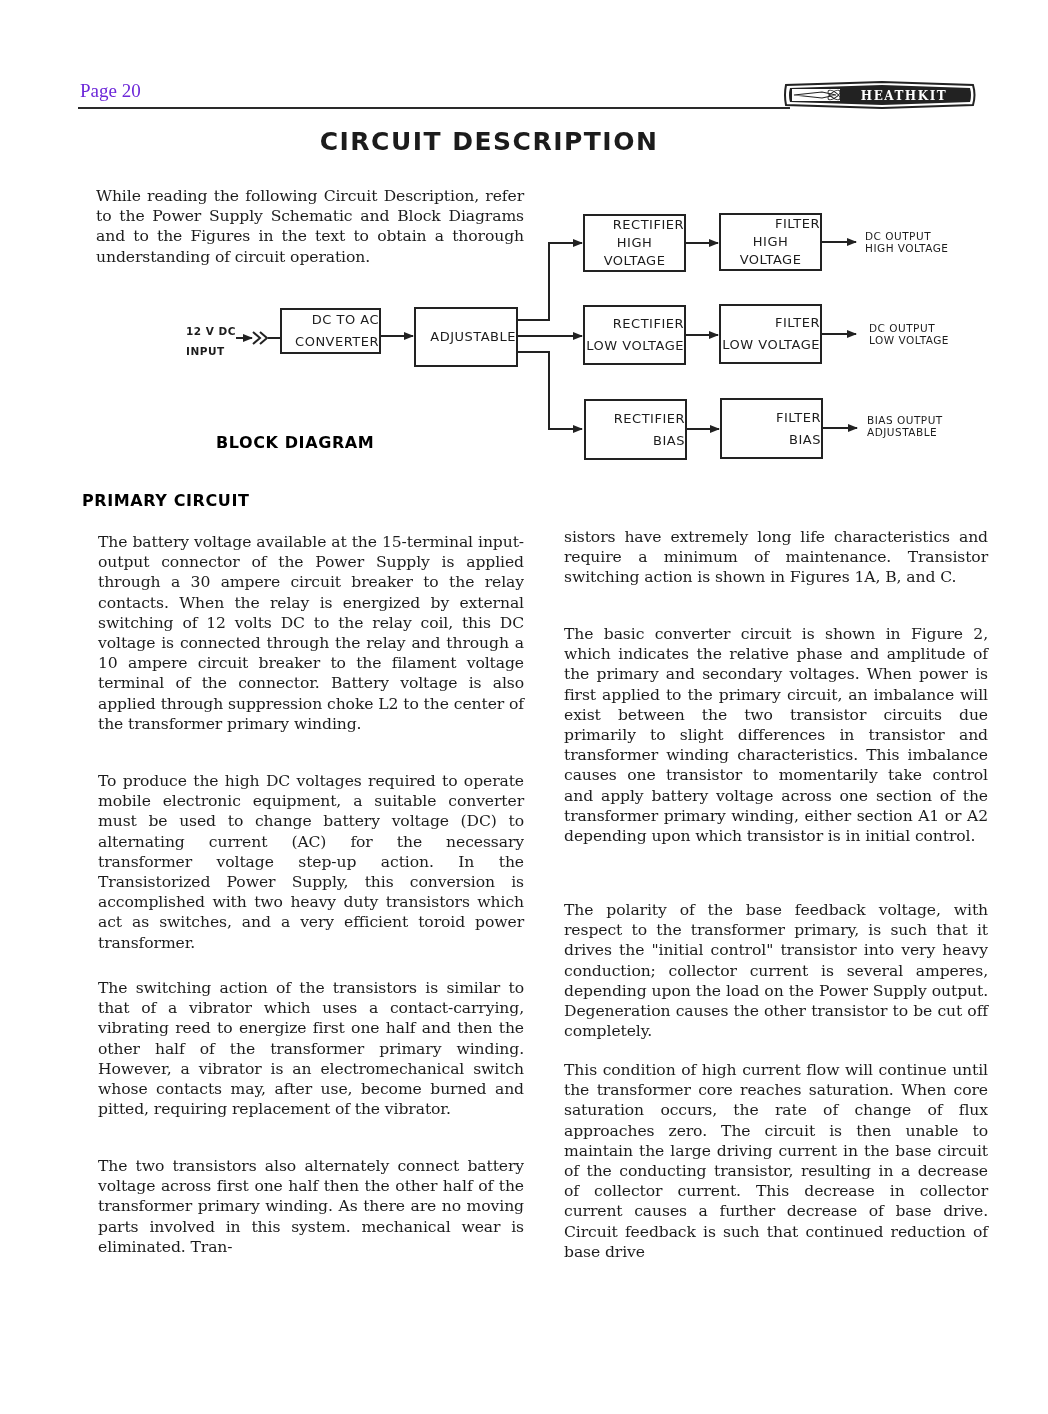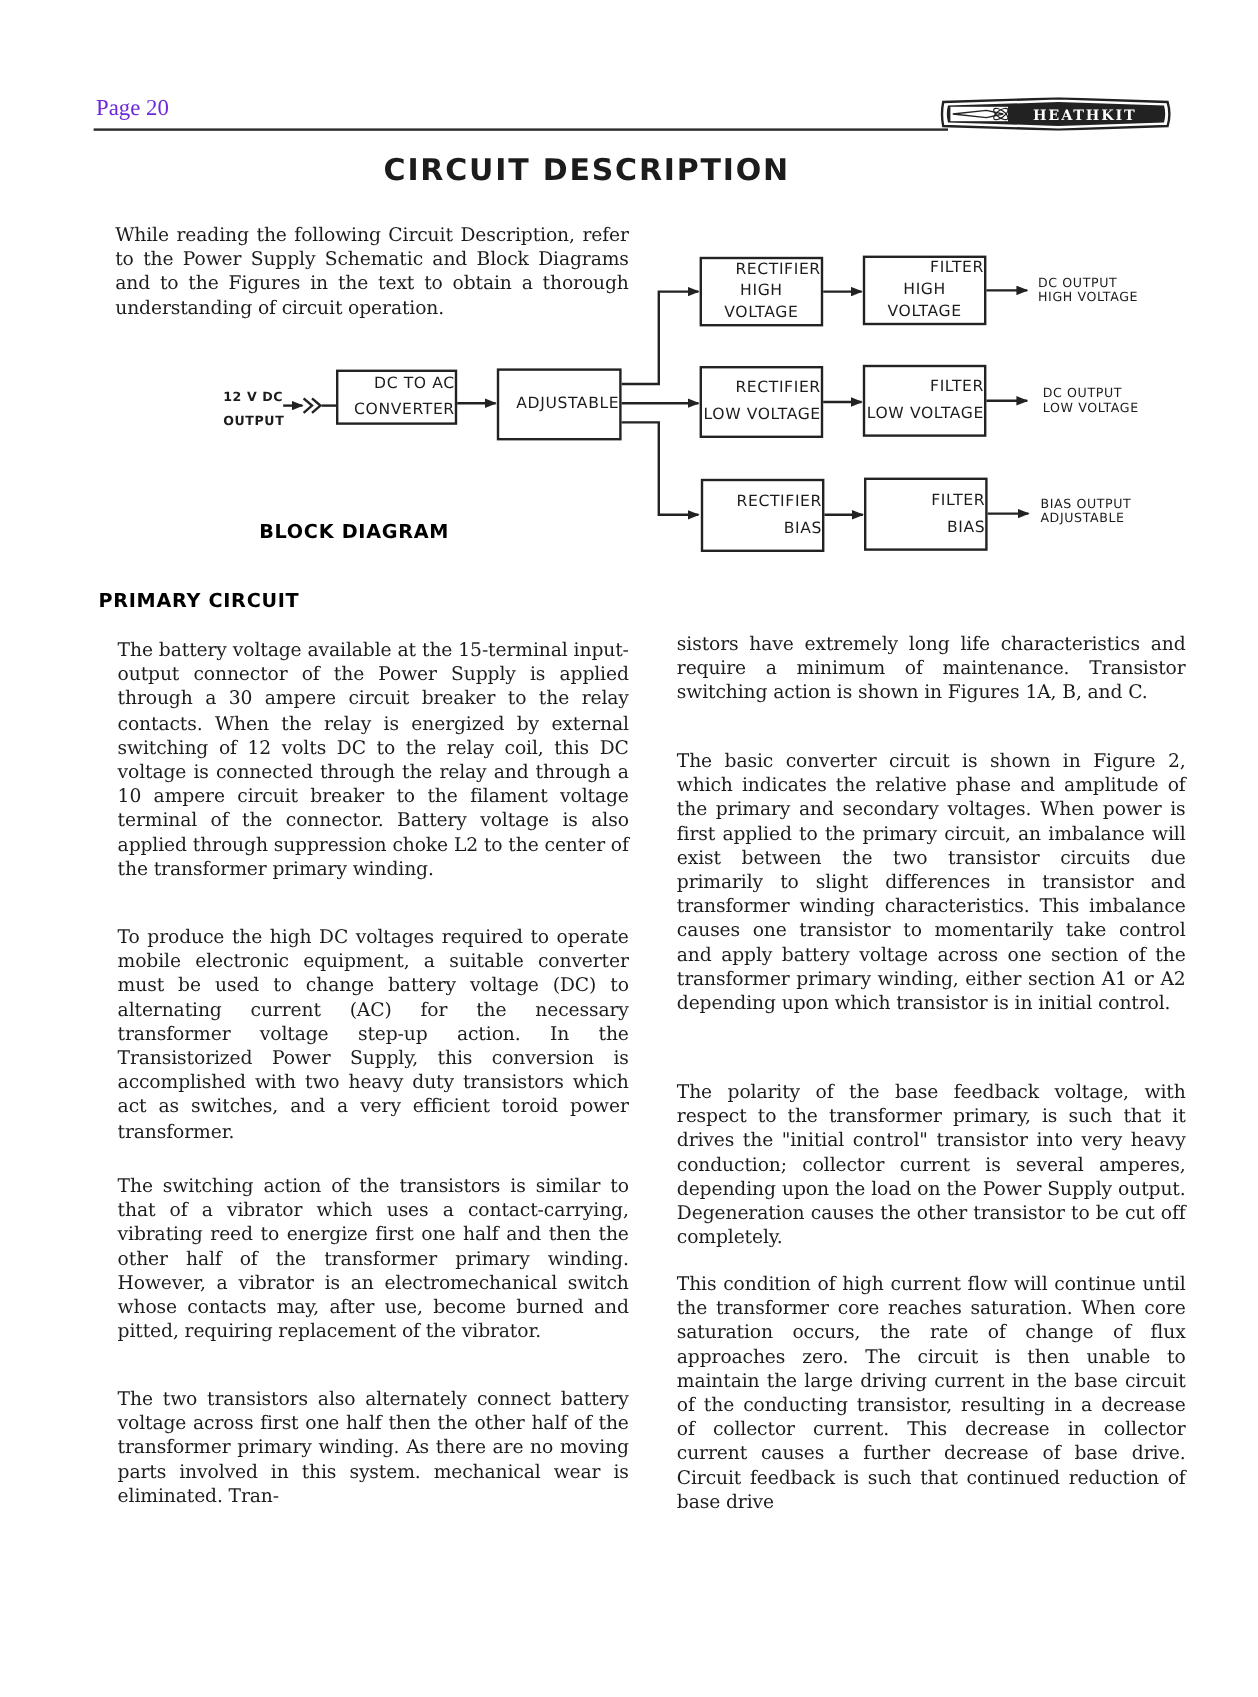--- a/index.html
+++ b/index.html
@@ -135,21 +135,21 @@
       <path d="M686 429 L719 429" marker-end="url(#ah)"></path>
 
       <path d="M821 242 L856 242" marker-end="url(#ah)"></path>
       <path d="M821 334 L856 334" marker-end="url(#ah)"></path>
       <path d="M822 428 L857 428" marker-end="url(#ah)"></path>
     </g>
   </svg>
 
   <div class="diag-label" style="left:186px;top:321px;line-height:20px;">
     <div>12 V DC</div>
-    <div>OUTPUT</div>
+    <div>INPUT</div>
   </div>
 
   <div class="blk" style="left:280px;top:308px;width:101px;height:46px;line-height:22px;">
     <div>DC TO AC</div>
     <div>CONVERTER</div>
   </div>
 
   <div class="blk" style="left:414px;top:307px;width:104px;height:60px;">
     <div>ADJUSTABLE</div>
   </div>

